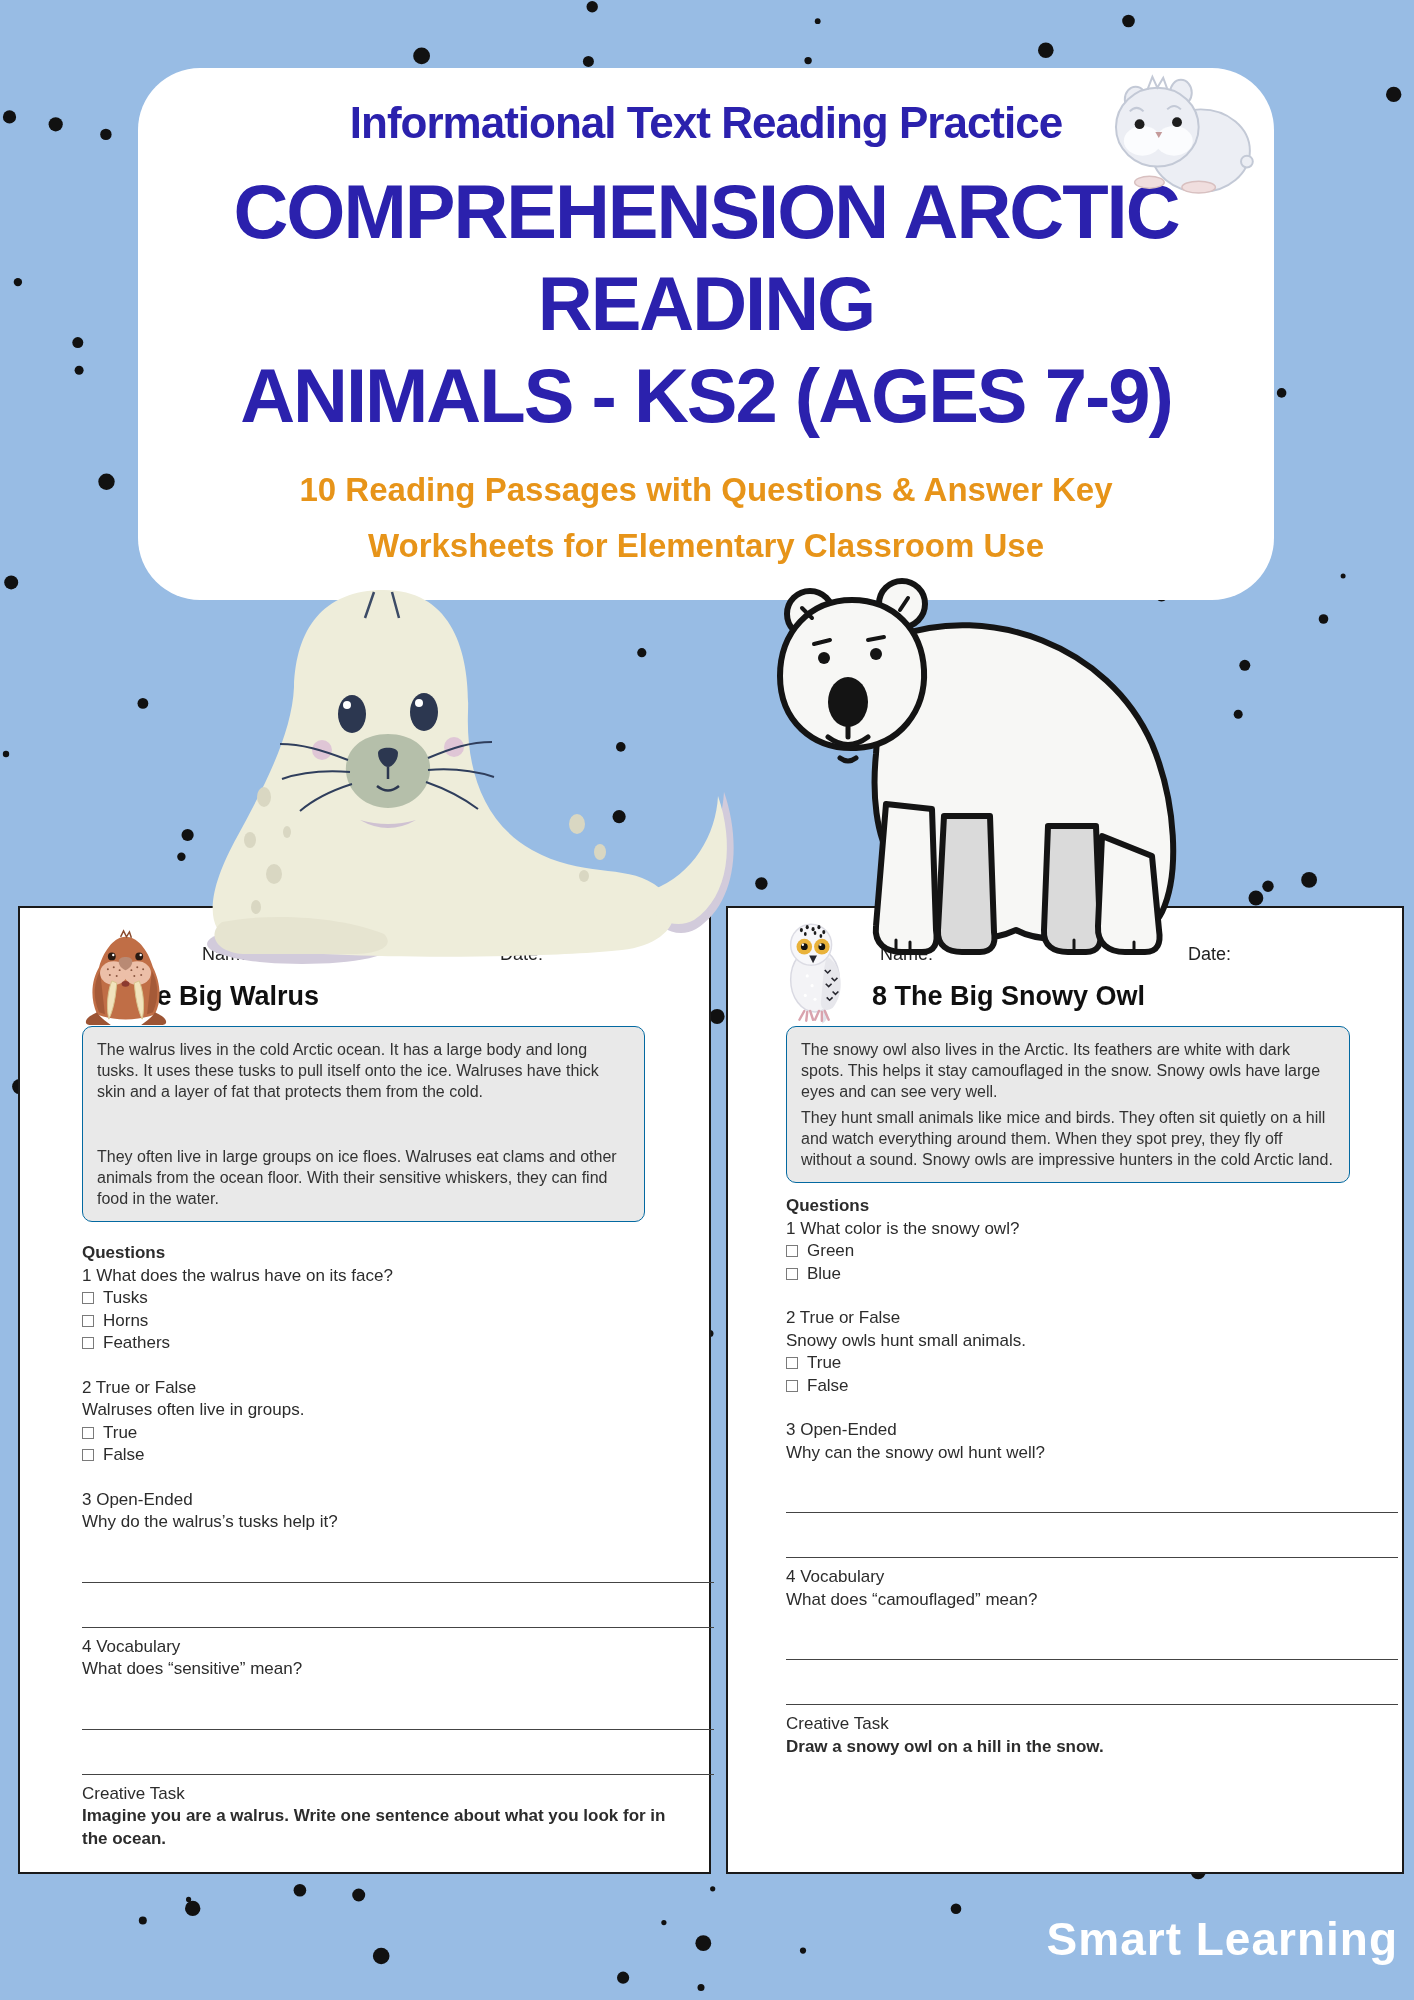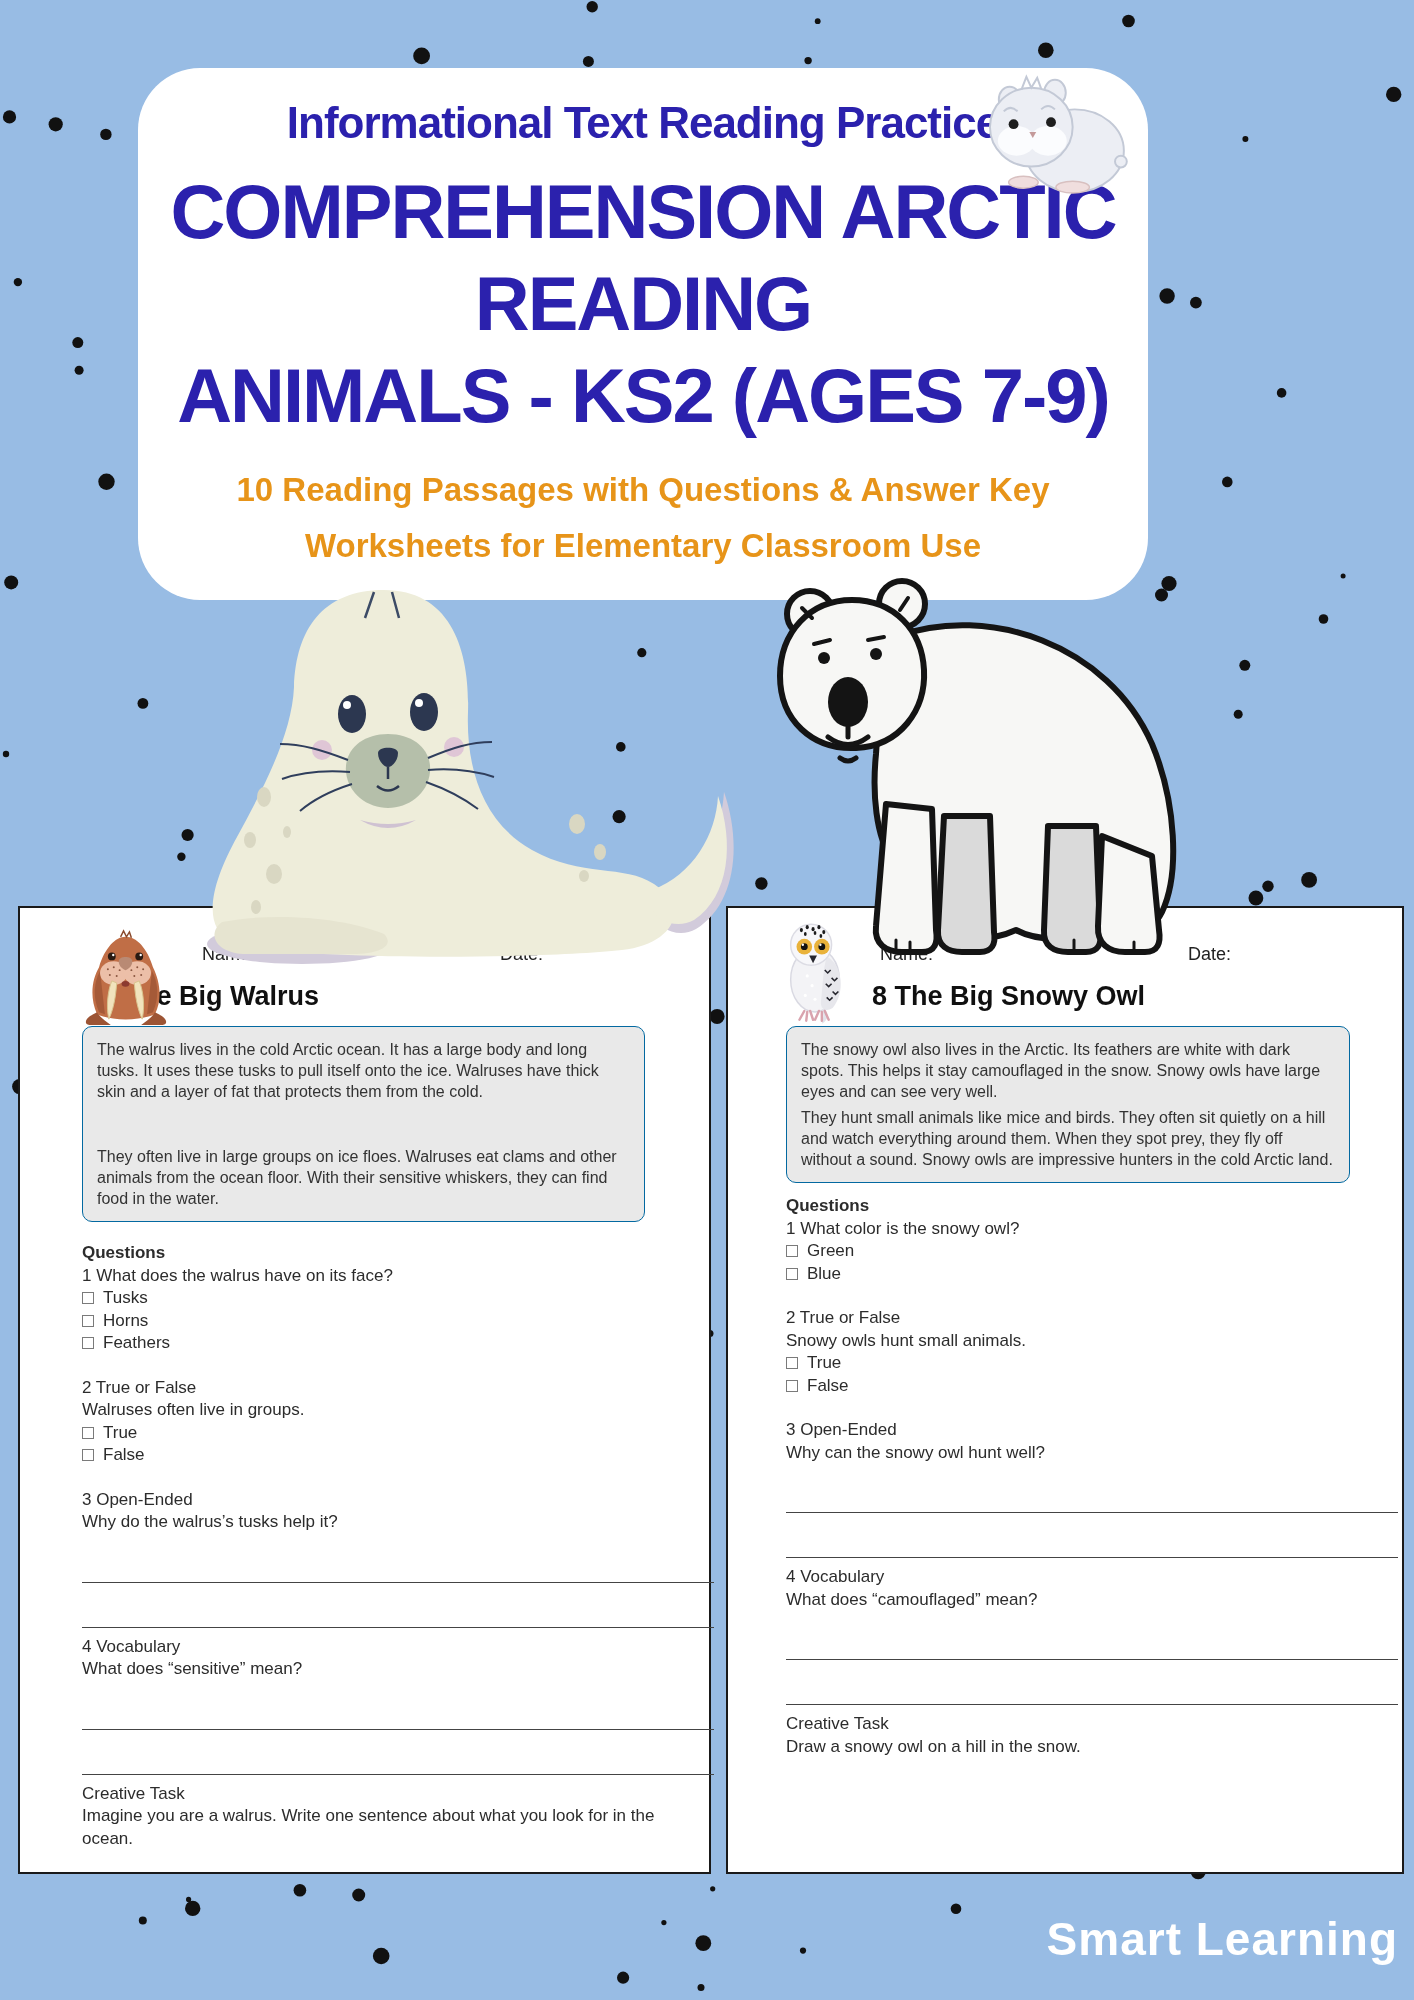--- a/index.html
+++ b/index.html
@@ -1,21 +1,21 @@
 <!DOCTYPE html>
 <html><head>
 <meta charset="utf-8">
 <style>
   html,body{margin:0;padding:0;background:#6b86a6;}
   .page{position:relative;width:1414px;height:2000px;background:#98bce4;overflow:hidden;
         font-family:"Liberation Sans",sans-serif;margin:0 auto;}
   #dots{position:absolute;left:0;top:0;z-index:1;}
 
   
-  .header-card{position:absolute;left:138px;top:68px;width:1010px;height:532px;background:#ffffff;
+  .header-card{position:absolute;left:138px;top:68px;width:1136px;height:532px;background:#ffffff;
                border-radius:62px;z-index:2;text-align:center;}
   .eyebrow{padding-top:30px;font-size:44px;font-weight:800;color:#2b21ad;letter-spacing:-1px;}
   .big-title{margin-top:18px;font-size:76px;font-weight:800;color:#2b21ad;line-height:92px;letter-spacing:-2px;}
   .subtitle{margin-top:20px;font-size:33px;font-weight:700;color:#e79419;line-height:56px;}
   .hamster{position:absolute;right:16px;top:2px;width:162px;height:128px;}
 
   
   .seal-svg{position:absolute;left:152px;top:582px;width:585px;height:385px;z-index:3;}
   .bear-svg{position:absolute;left:748px;top:574px;width:452px;height:392px;z-index:3;}
 
@@ -46,21 +46,21 @@
   .qa{font-size:17px;line-height:22.5px;}
   .sheet-left  .qa{margin:20px 0 0 62px;width:632px;}
   .sheet-right .qa{margin:12px 0 0 58px;width:612px;}
   .qa .bold{font-weight:700;}
   .opt{display:flex;align-items:center;}
   .cb{width:10px;height:10px;border:1.5px solid #7a7a7a;margin-right:9px;flex:none;}
   .gap{height:22px;}
   .gap-sm{height:8px;}
   .write-line{border-bottom:1.6px solid #444;height:48px;}
   .write-line.l2{height:44px;}
-  .creative p{margin:0;width:600px;}
+  .creative p{margin:0;width:600px;font-weight:bold;}
 
   .brand{position:absolute;left:0;right:16px;top:1912px;text-align:right;font-size:46px;font-weight:800;
          color:#ffffff;letter-spacing:1px;z-index:2;}
 </style>
 </head>
 <body>
 
 <div class="page">
 
   <svg id="dots" width="1414" height="2000">

